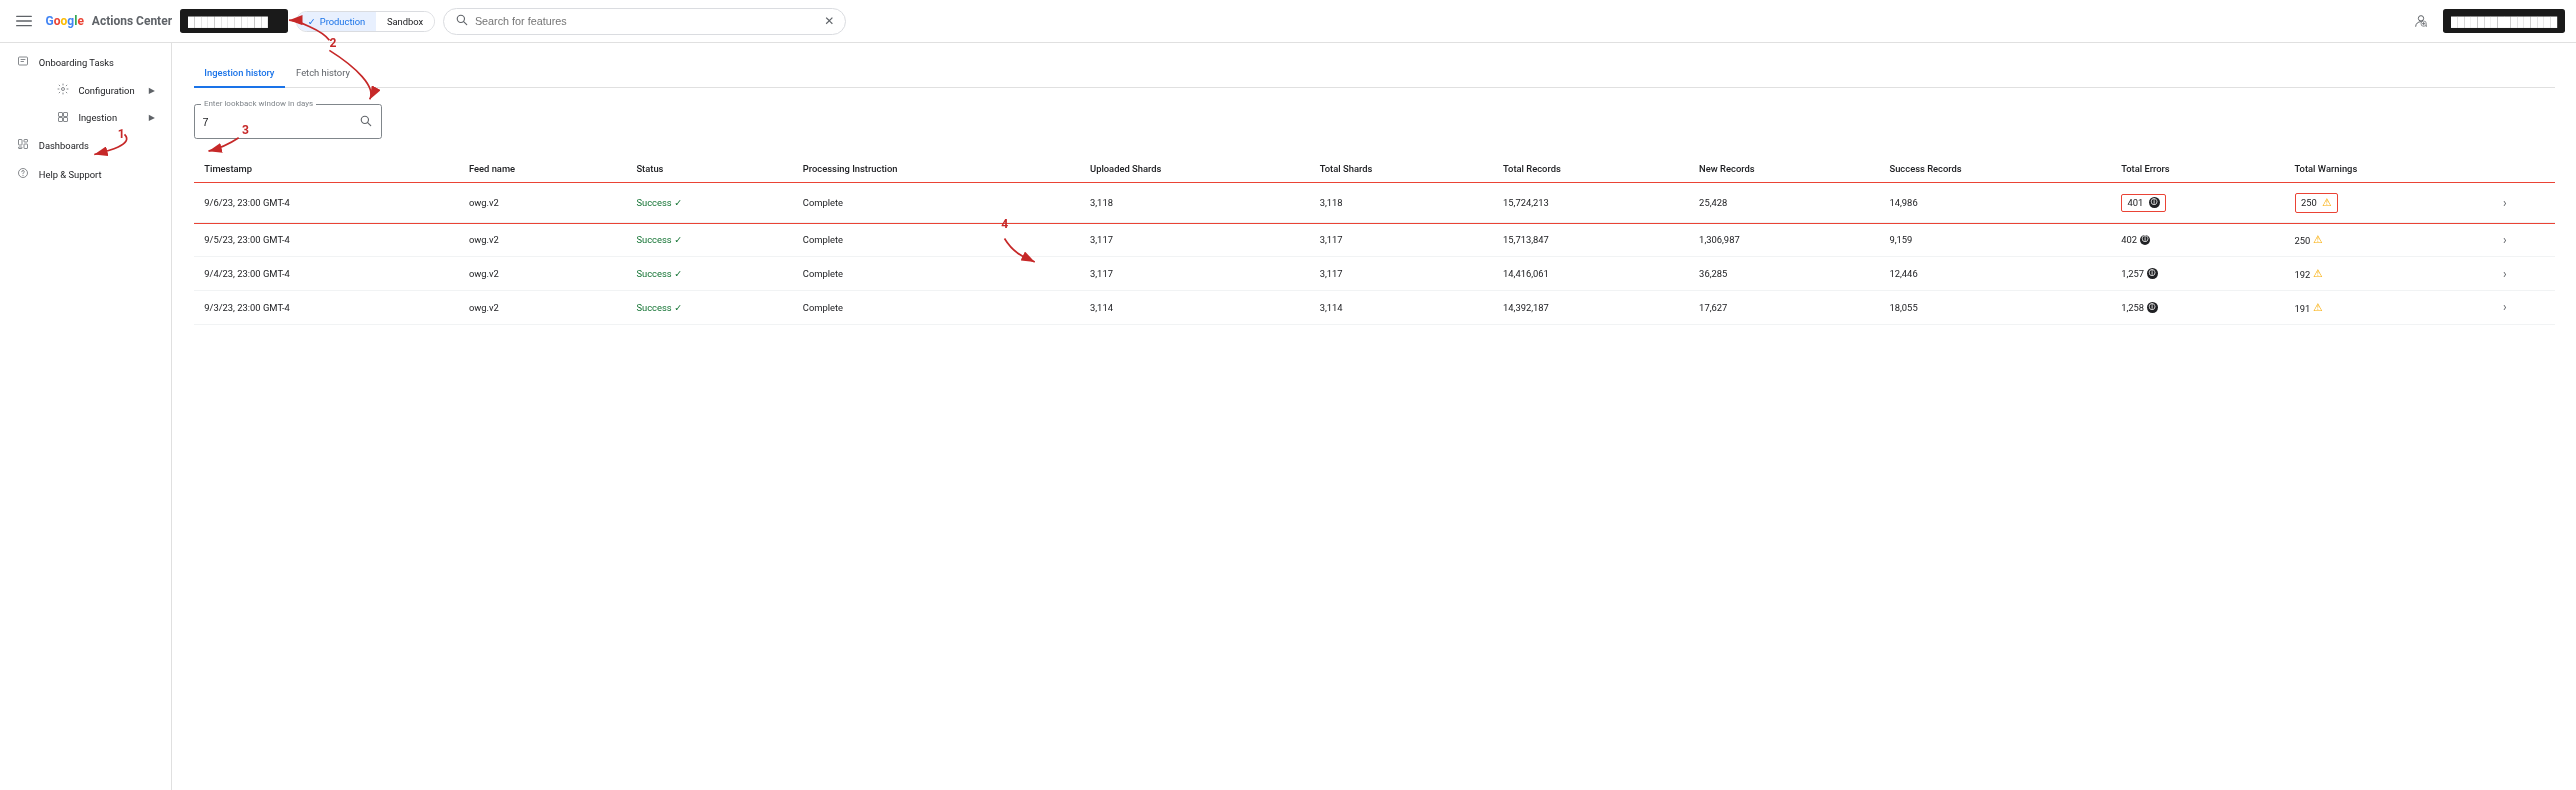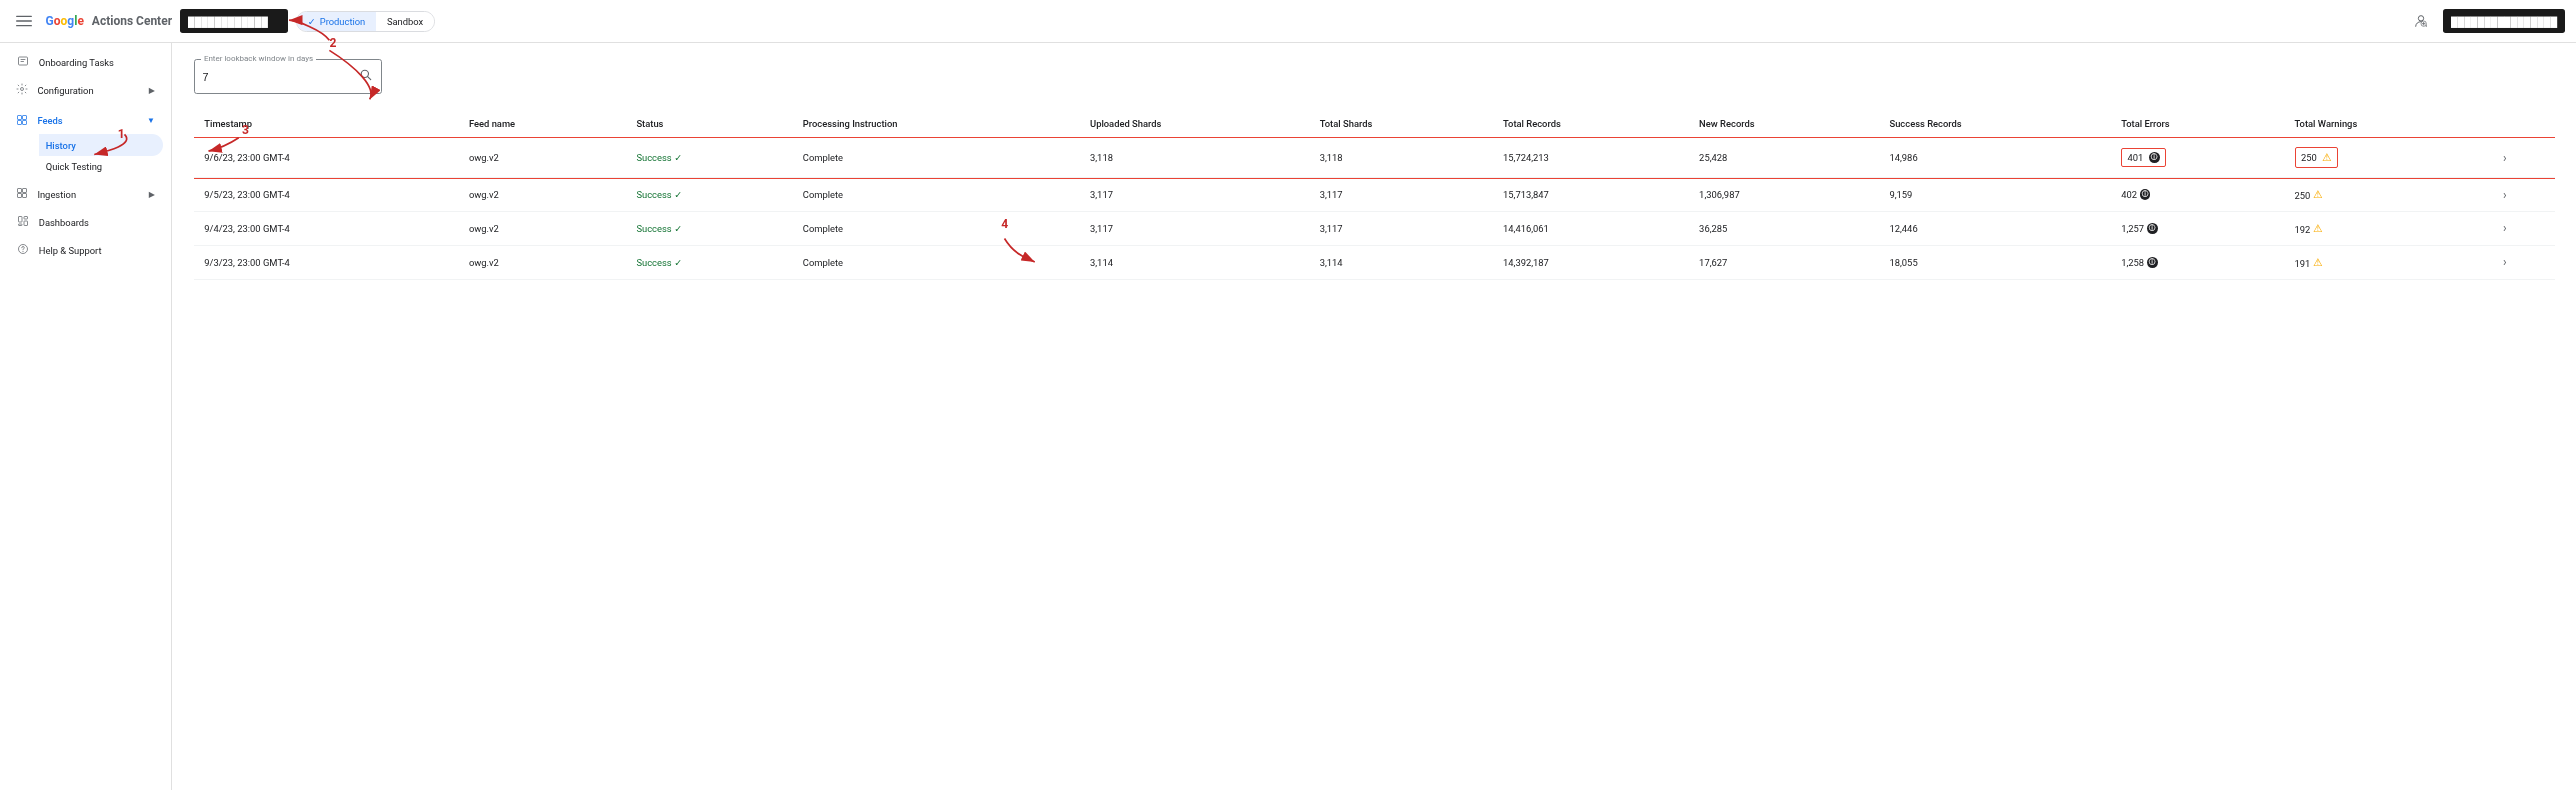--- a/index.html
+++ b/index.html
@@ -28,21 +28,21 @@
     .header-right-block { background: #1a1a1a; color: #fff; border-radius: 2.7px; padding: 2.7px 8px; font-size: 9.4px; height: 24px; display: flex; align-items: center; min-width: 108px; }
 
     
     .body { display: flex; flex: 1; overflow: hidden; }
 
     
     .sidebar { width: 172px; flex-shrink: 0; border-right: 0.7px solid #e0e0e0; overflow-y: auto; padding: 5.4px 0; }
     .sidebar-item { display: flex; align-items: center; gap: 9.4px; padding: 6.7px 16px; cursor: pointer; font-size: 9.4px; color: #202124; border-radius: 0 16px 16px 0; margin-right: 8px; }
     .sidebar-item .icon { font-size: 12px; color: #5f6368; width: 13.4px; text-align: center; }
     .sidebar-group { margin: 2.7px 0; }
-    .sidebar-group-header { display: flex; align-items: center; gap: 9.4px; padding: 6.7px 16px; cursor: pointer; font-size: 9.4px; color: #202124; }
+    .sidebar-group-header { display: flex; align-items: center; gap: 9.4px; padding: 6.7px 16px; cursor: pointer; font-size: 9.4px; color: #202124; margin-left: 41px; }
     .sidebar-sub { padding-left: 39px; }
     .sidebar-sub-item { padding: 5.4px 8px 5.4px 0; cursor: pointer; font-size: 9.4px; color: #202124; border-radius: 0 16px 16px 0; margin-right: 8px; padding-left: 6.7px; }
     .sidebar-sub-item.active { background: #e8f0fe; color: #1a73e8; font-weight: 500; padding-left: 6.7px; }
     .chevron { font-size: 8px; margin-left: auto; color: #5f6368; }
 
     
     .main { flex: 1; overflow-y: auto; padding: 16px 21.5px; position: relative; }
 
     .page-header { display: flex; align-items: flex-start; justify-content: space-between; margin-bottom: 13.4px; }
     .page-title { font-size: 19px; font-weight: 400; color: #202124; }
@@ -99,20 +99,30 @@
   </div>
   <div class="env-tabs">
     <div class="env-tab active">
       <span class="env-tab-check">✓</span>
       <span>Production</span>
     </div>
     <div class="env-tab">
       <span>Sandbox</span>
     </div>
   </div>
+  <div class="search-bar">
+    <span class="search-icon">
+      <svg width="13.4" height="13.4" viewBox="0 0 24 24" fill="none">
+          <circle cx="10.5" cy="10.5" r="6.5" stroke="#5f6368" stroke-width="2"></circle>
+          <line x1="15.5" y1="15.5" x2="21" y2="21" stroke="#5f6368" stroke-width="2" stroke-linecap="round"></line>
+        </svg>
+    </span>
+    <input class="search-input" type="text" placeholder="Search for features" style="">
+    <span class="search-clear">✕</span>
+  </div>
   <div class="header-spacer"></div>
   <div class="header-user-icon">
     <svg width="16" height="16" viewBox="0 0 24 24" fill="none">
         <circle cx="12" cy="8" r="4" stroke="#5f6368" stroke-width="1.5"></circle>
         <path d="M4 20c0-4 3.6-7 8-7s8 3 8 7" stroke="#5f6368" stroke-width="1.5" stroke-linecap="round"></path>
         <circle cx="16" cy="16" r="4" fill="#fff" stroke="#5f6368" stroke-width="1"></circle>
         <path d="M14 16h4M16 14v4" stroke="#5f6368" stroke-width="1.2" stroke-linecap="round"></path>
       </svg>
   </div>
   <div class="header-right-block">
@@ -135,42 +145,20 @@
     <div class="sidebar-group-header">
       <span class="icon">
         <svg width="12" height="12" viewBox="0 0 24 24" fill="none">
             <circle cx="12" cy="12" r="3" stroke="#5f6368" stroke-width="1.5"></circle>
             <path d="M12 2v2M12 20v2M4.22 4.22l1.42 1.42M18.36 18.36l1.42 1.42M2 12h2M20 12h2M4.22 19.78l1.42-1.42M18.36 5.64l1.42-1.42" stroke="#5f6368" stroke-width="1.5" stroke-linecap="round"></path>
           </svg>
       </span>
       <span>Configuration</span>
       <span class="chevron">▶</span>
     </div>
-    <div class="sidebar-group">
-      <div class="sidebar-group-header">
-        <span class="icon">
-          <svg width="12" height="12" viewBox="0 0 24 24" fill="none">
-              <rect x="3" y="3" width="8" height="8" rx="1" stroke="#1a73e8" stroke-width="1.5"></rect>
-              <rect x="13" y="3" width="8" height="8" rx="1" stroke="#1a73e8" stroke-width="1.5"></rect>
-              <rect x="3" y="13" width="8" height="8" rx="1" stroke="#1a73e8" stroke-width="1.5"></rect>
-              <rect x="13" y="13" width="8" height="8" rx="1" stroke="#1a73e8" stroke-width="1.5"></rect>
-            </svg>
-        </span>
-        <span style="color:#1a73e8;font-weight:500;">Feeds</span>
-        <span class="chevron" style="color:#1a73e8;">▼</span>
-      </div>
-      <div class="sidebar-sub">
-        <div class="sidebar-sub-item active">
-          <span>History</span>
-        </div>
-        <div class="sidebar-sub-item">
-          <span>Quick Testing</span>
-        </div>
-      </div>
-    </div>
     <div class="sidebar-group-header">
       <span class="icon">
         <svg width="12" height="12" viewBox="0 0 24 24" fill="none">
             <rect x="3" y="3" width="8" height="8" rx="1" stroke="#5f6368" stroke-width="1.5"></rect>
             <rect x="13" y="3" width="8" height="8" rx="1" stroke="#5f6368" stroke-width="1.5"></rect>
             <rect x="3" y="13" width="8" height="8" rx="1" stroke="#5f6368" stroke-width="1.5"></rect>
             <rect x="13" y="13" width="8" height="8" rx="1" stroke="#5f6368" stroke-width="1.5"></rect>
           </svg>
       </span>
       <span>Ingestion</span>
@@ -194,20 +182,28 @@
             <path d="M9.5 9.5a2.5 2.5 0 115 0c0 1.5-2.5 2-2.5 4" stroke="#5f6368" stroke-width="1.5" stroke-linecap="round"></path>
             <circle cx="12" cy="17" r="1" fill="#5f6368"></circle>
           </svg>
       </span>
       <span>Help &amp; Support</span>
     </div>
   </nav>
 
   <main class="main">
 
+    <div class="tabs">
+      <div class="tab active">
+        <span>Ingestion history</span>
+      </div>
+      <div class="tab">
+        <span>Fetch history</span>
+      </div>
+    </div>
 
     <div class="lookback-container">
       <div class="lookback-field">
         <span class="lookback-label">Enter lookback window in days</span>
         <input class="lookback-input" type="text" value="7" style="">
         <span class="lookback-search-btn">
           <svg width="13.4" height="13.4" viewBox="0 0 24 24" fill="none">
               <circle cx="10.5" cy="10.5" r="6.5" stroke="#5f6368" stroke-width="2"></circle>
               <line x1="15.5" y1="15.5" x2="21" y2="21" stroke="#5f6368" stroke-width="2" stroke-linecap="round"></line>
             </svg>

